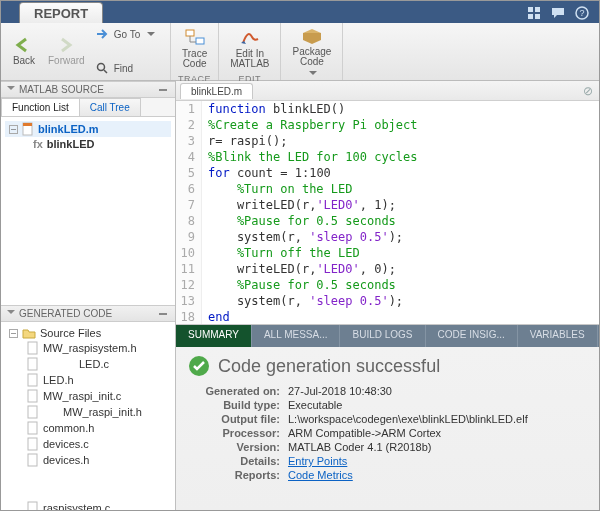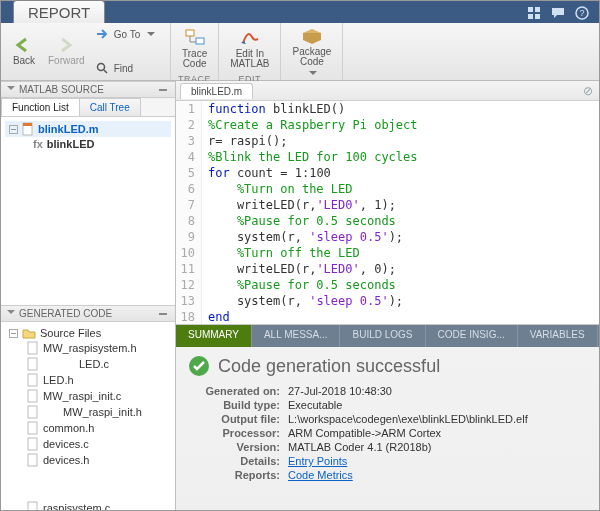--- a/index.html
+++ b/index.html
@@ -1,20 +1,20 @@
 <!DOCTYPE html>
 <html><head>
 <meta charset="utf-8">
 <style>
 html,body{margin:0;padding:0;font-family:"Segoe UI",Arial,sans-serif;font-size:11px;color:#333;background:#e8e8e8;width:600px;height:511px;overflow:hidden}
 *{box-sizing:border-box}
 .frame{width:600px;height:511px;border:1px solid #999;background:#f5f5f5;display:flex;flex-direction:column}
 
 .title-row{height:22px;background:linear-gradient(#3b5a84,#3b5a84);display:flex;align-items:flex-end}
-.report-tab{background:linear-gradient(#fcfcfc,#ececec);border:1px solid #888;border-bottom:none;border-radius:4px 4px 0 0;padding:3px 14px 2px;margin-left:12px;font-weight:normal;color:#555;font-size:15px}
+.report-tab{background:linear-gradient(#fcfcfc,#ececec);border:1px solid #888;border-bottom:none;border-radius:4px 4px 0 0;padding:3px 14px 2px;margin-left:18px;font-weight:bold;color:#555;font-size:13px}
 .title-right{margin-left:auto;display:flex;gap:10px;padding:0 10px 3px}
 .title-right svg{display:block}
 
 .toolstrip{height:58px;background:linear-gradient(#f6f6f6,#e5e5e5);border-bottom:1px solid #bbb;display:flex}
 .tsgroup{border-right:1px solid #cfcfcf;display:flex;flex-direction:column}
 .tsgroup .tsbody{flex:1;display:flex;align-items:center;padding:2px 6px;gap:2px}
 .tsgroup .tslabel{font-size:9px;text-align:center;color:#7a7a7a;letter-spacing:.5px;padding:1px 0}
 .tbtn{display:flex;flex-direction:column;align-items:center;justify-content:center;padding:2px 5px;min-width:34px;font-size:10px;color:#555;gap:2px}
 .tbtn .lbl{line-height:10px;text-align:center}
 .smallrow{display:flex;flex-direction:column;gap:16px}
@@ -38,21 +38,21 @@
 .editor{flex:1;overflow:auto;font-family:Consolas,Menlo,monospace;font-size:12px;line-height:16px}
 .erow{display:flex}
 .gut{width:26px;text-align:right;color:#aaa;padding-right:6px;background:#fbfbfb;border-right:1px solid #eee;user-select:none}
 .code{padding-left:6px;white-space:pre}
 .kw{color:#0018c5}
 .cm{color:#159a1b}
 .str{color:#8324c9}
 .bottom{height:186px;display:flex;flex-direction:column;border-top:1px solid #c8c8c8}
 .btabs{display:flex;background:#6d7f91;height:22px;align-items:stretch}
 .btabs .bt{flex:0 0 auto;padding:4px 12px;font-size:10px;color:#d8dee6;border-right:1px solid #8494a4}
-.btabs .bt.active{background:#4d7c0f;color:#fff}
+.btabs .bt.active{background:#14532d;color:#fff}
 .report{flex:1;background:linear-gradient(#f2f2f2,#efefef);overflow:auto;padding:6px 12px 8px;color:#444}
 .rp-title{font-size:18px;color:#666;display:flex;align-items:center;gap:8px;margin:2px 0 8px}
 .kv{display:flex;font-size:11px;margin:2px 0}
 .kv .k{width:100px;text-align:right;font-weight:bold;color:#666;padding-right:8px}
 .kv .v{color:#333}
 a.link{color:#0b62c4;text-decoration:underline}
 .close-x{margin-left:auto;color:#9aa;padding:0 6px;font-size:12px}
 .caret{display:inline-block;border:4px solid transparent;border-top-color:#777;margin-left:3px;transform:translateY(2px)}
 .tri{display:inline-block;border:4px solid transparent;border-left-color:#888}
 .dash{display:inline-block;width:8px;height:2px;background:#888;margin:0 2px}

